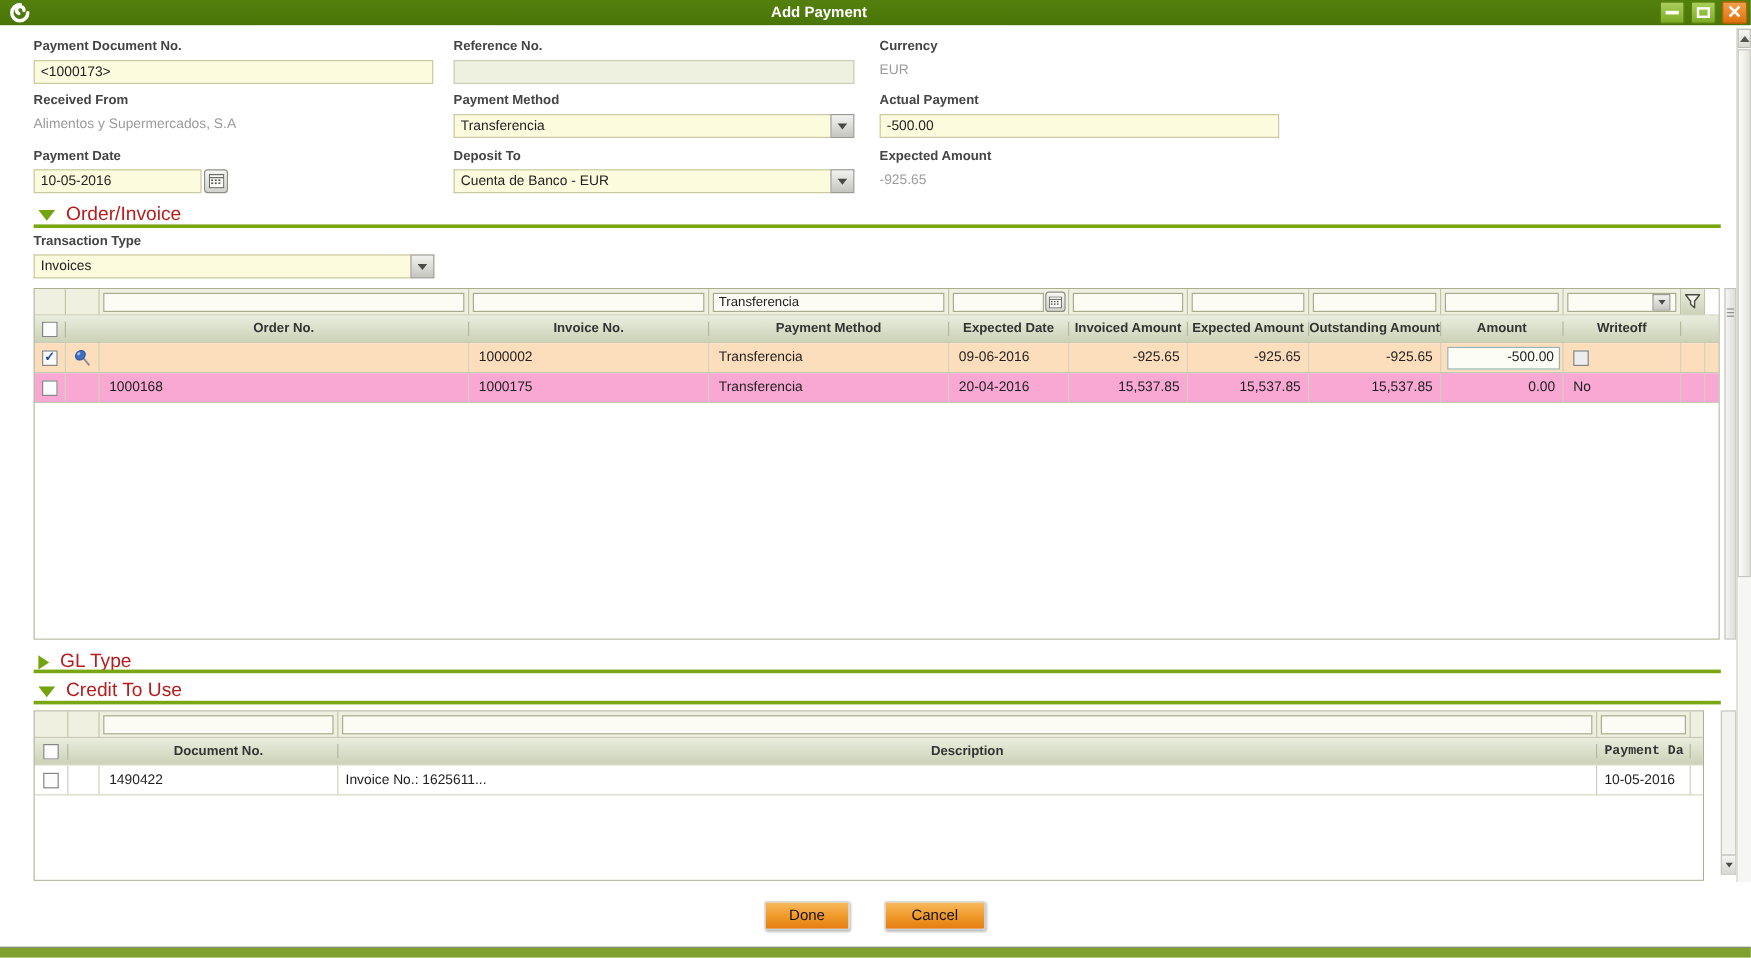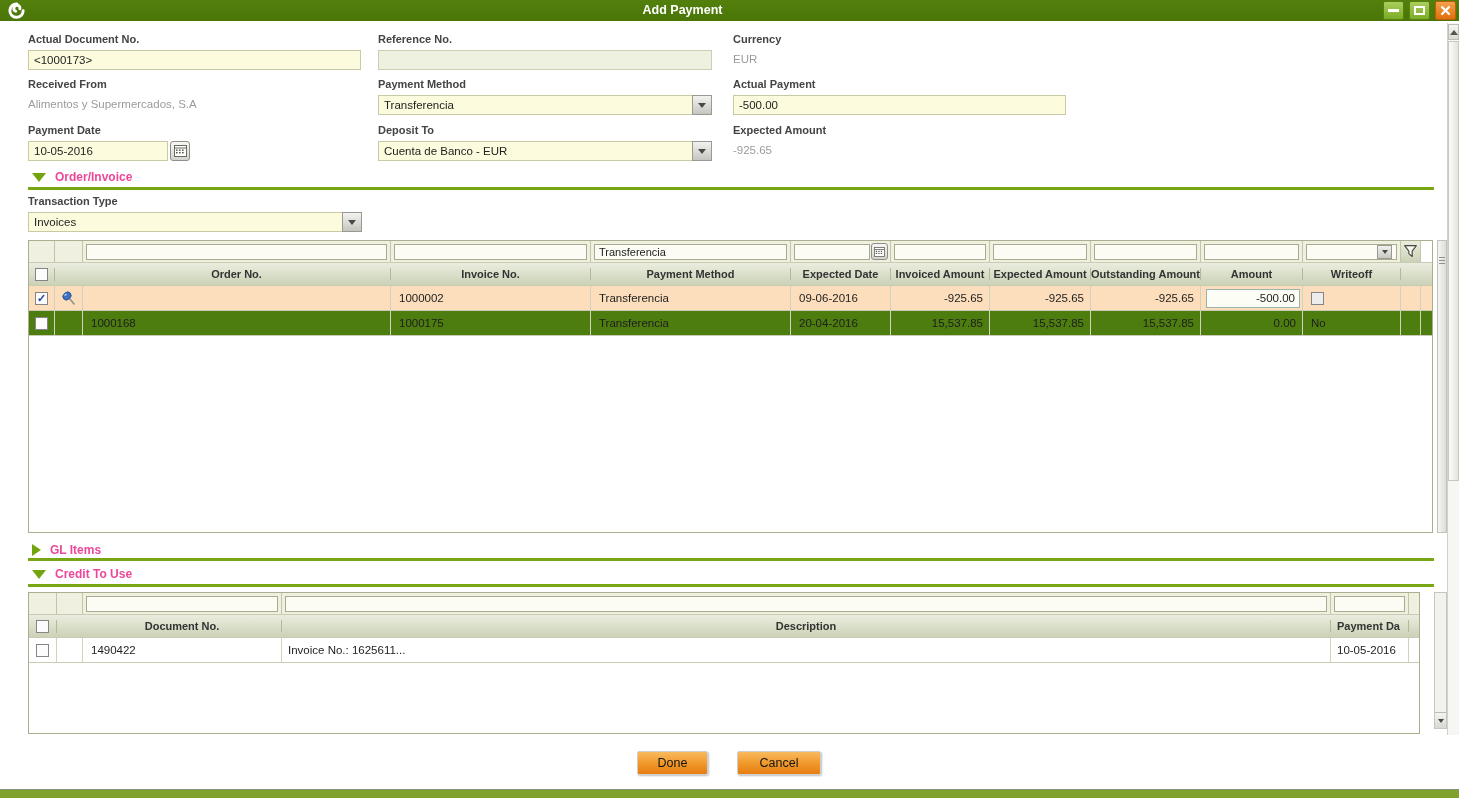--- a/index.html
+++ b/index.html
@@ -36,38 +36,38 @@
     border-right:4px solid transparent; border-top:5px solid #4A4A44; }
   .calbtn { width:20px; height:20px; margin-left:2px; border:1px solid #8E8E86; border-radius:3px;
     background:linear-gradient(#F7F7F5,#D4D4CE); display:flex; align-items:center; justify-content:center; }
 
   
   .sect { position:absolute; left:32px; display:flex; align-items:center; gap:9px; }
   .s-tri-down { width:0; height:0; border-left:7px solid transparent;
     border-right:7px solid transparent; border-top:9px solid #74A40D; }
   .s-tri-right { width:0; height:0; border-top:6px solid transparent;
     border-bottom:6px solid transparent; border-left:9px solid #74A40D; }
-  .sect-title { font-size:12px; font-weight:bold; color:#ec4899; }
+  .sect-title { font-size:16px; font-weight:normal; color:#b91c1c; }
   .sect-line { position:absolute; left:28px; width:1406px; height:3px; background:#78A713; }
 
   
   .grid { position:absolute; background:#fff; border:1px solid #ABAE8F; }
   .grow { display:flex; border-bottom:1px solid #C9CCB2; }
   .gc { border-right:1px solid #CFD2BC; overflow:hidden; display:flex;
     align-items:center; font-size:11.5px; color:#1E1E1E; white-space:nowrap; }
   .frow { height:22px; background:#EFF0DF; }
   .frow .gc { border-right-color:#C2C5AA; }
   .fbox { flex:1; margin:2px 3px; height:16px; background:#FCFCF4; border:1px solid #A8AB8D;
     font-size:11px; color:#222; display:flex; align-items:center; padding:0 4px; overflow:hidden; }
   .hrow { height:23px; background:linear-gradient(#EAEDDE,#CBD2B7);align-items:center; }
   .hrow .gc { justify-content:center; font-size:11px; font-weight:bold; color:#333;
     border-right-color:#B5B89B; }
   .drow { height:25px; }
   .drow.sel { background:#FCDEBC; }
-  .drow.alt { background:#4d7c0f; }
+  .drow.alt { background:#f9a8d4; }
   .ltxt { padding-left:8px; justify-content:flex-start; }
   .num { justify-content:flex-end; padding-right:6px; }
   .gempty { background:#fff; }
   .cb { width:13px; height:13px; background:#FCFCFC; border:1px solid #858585;
     display:flex; align-items:center; justify-content:center;
     font-size:11px; font-weight:bold; color:#27479E; line-height:11px; margin:0 auto; }
   .cb.dim { background:#EDEDED; margin:0; }
   .amt-input { margin-left:auto; margin-right:2px; width:94px; height:19px; background:#FCFEF6;
     border:1px solid #9BB2AE; display:flex; align-items:center; justify-content:flex-end;
     padding:0 4px; font-size:11.5px; }
@@ -129,21 +129,21 @@
     <div class="winbtn green">
         <div class="glyph-max"></div>
       </div>
     <div class="winbtn orange">
         <span class="glyph-x">✕</span>
       </div>
   </div>
 </div>
 
 <div class="fblock" style="left:28px; top:33px; width:333px;">
-  <div class="flabel">Actual Document No.</div>
+  <div class="flabel">Payment Document No.</div>
   <div class="yfield">&lt;1000173&gt;</div>
 </div>
 <div class="fblock" style="left:378px; top:33px; width:334px;">
   <div class="flabel">Reference No.</div>
   <div class="gfield"></div>
 </div>
 <div class="fblock" style="left:733px; top:33px; width:333px;">
   <div class="flabel">Currency</div>
   <div class="roval">EUR</div>
 </div>
@@ -343,21 +343,21 @@
 <div class="g1sb">
   <div class="g1grip">
       <div></div>
       <div></div>
       <div></div>
     </div>
 </div>
 
 <div class="sect" style="top:543px;">
   <div class="s-tri-right"></div>
-  <div class="sect-title">GL Items</div>
+  <div class="sect-title">GL Type</div>
 </div>
 <div class="sect-line" style="top:558px;"></div>
 
 <div class="sect" style="top:567px;">
   <div class="s-tri-down"></div>
   <div class="sect-title">Credit To Use</div>
 </div>
 <div class="sect-line" style="top:584px;"></div>
 
 <div class="grid" style="left:28px; top:592px; width:1392px; height:142px;">
@@ -375,21 +375,21 @@
       </div>
     <div class="gc d-end"></div>
   </div>
   <div class="grow hrow">
     <div class="gc d-cb">
         <div class="cb"></div>
       </div>
     <div class="gc d-ic"></div>
     <div class="gc d-doc">Document No.</div>
     <div class="gc d-desc">Description</div>
-    <div class="gc d-pd" style="justify-content:flex-start; padding-left:6px;">Payment Da</div>
+    <div class="gc d-pd" style="justify-content:flex-start; padding-left:6px;font-family:Liberation Mono, monospace;">Payment Da</div>
     <div class="gc d-end"></div>
   </div>
   <div class="grow drow" style="background:#fff;">
     <div class="gc d-cb">
         <div class="cb"></div>
       </div>
     <div class="gc d-ic"></div>
     <div class="gc d-doc ltxt">1490422</div>
     <div class="gc d-desc" style="padding-left:6px;">Invoice No.: 1625611...</div>
     <div class="gc d-pd" style="padding-left:6px;">10-05-2016</div>

